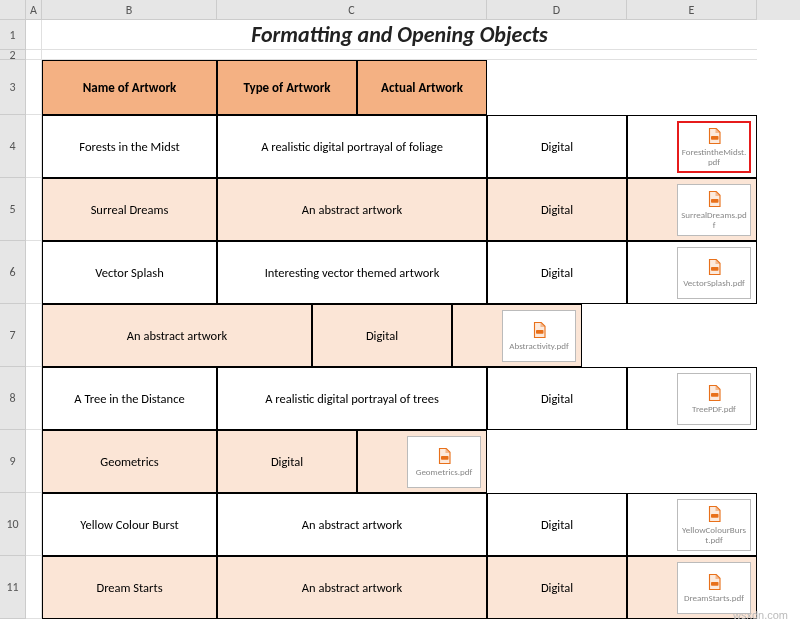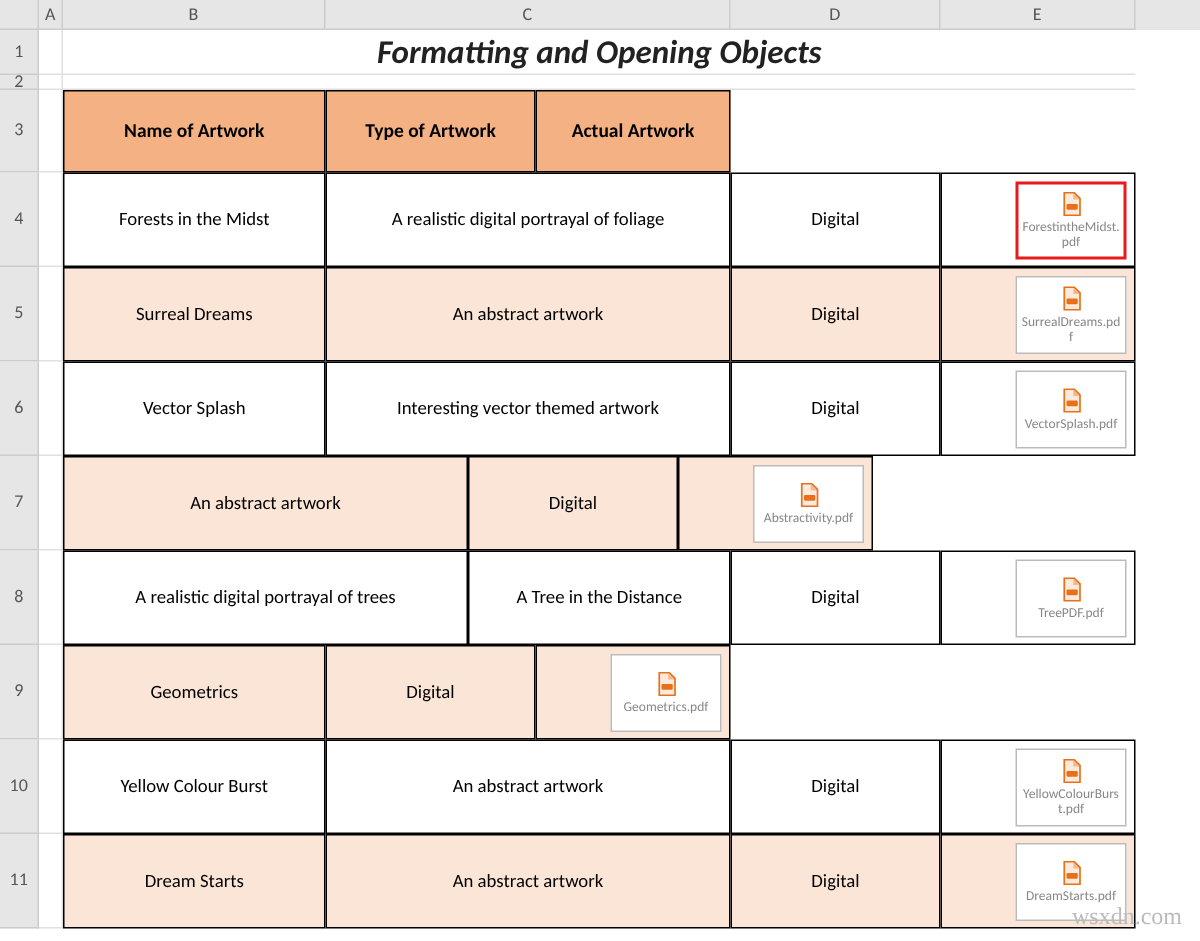--- a/index.html
+++ b/index.html
@@ -114,23 +114,23 @@
     word-break: break-all;
     padding: 2px;
     margin-left: 44px;
   }
   .obj-wrap svg { margin-bottom: 2px; }
   .obj-hl { border: 2px solid #e61b1b; }
   .watermark {
     position: absolute;
     bottom: 6px;
     right: 12px;
-    font-size: 16px;
+    font-size: 11px;
     color: #bbb;
-    font-family: Liberation Serif, serif;
+    font-family: Liberation Sans, sans-serif;
   }
 </style>
 </head>
 <body>
 
 <div class="sheet">
 
   <div class="col-headers">
     <div class="corner"></div>
     <div class="col-h cA">A</div>
@@ -228,22 +228,22 @@
               <path fill="#e8701a" d="M14 2v6h6" opacity="0.4"></path>
               <rect x="8" y="12" width="10" height="5" rx="1" fill="#e8701a"></rect>
             </svg>
             <span>Abstractivity.pdf</span>
           </div>
         </div>
       </div>
       <div class="grid-row data-row">
         <div class="row-hdr">8</div>
         <div class="spacer-A"></div>
+        <div class="dcell cB">A Tree in the Distance</div>
         <div class="dcell cC">A realistic digital portrayal of trees</div>
-        <div class="dcell cB">A Tree in the Distance</div>
         <div class="dcell cD">Digital</div>
         <div class="dcell cE">
           <div class="obj-wrap">
             <svg width="18" height="18" viewBox="0 0 24 24">
               <path fill="#e8701a" d="M6 2h9l5 5v15H6z" opacity="0.15"></path>
               <path fill="none" stroke="#e8701a" stroke-width="1.5" d="M6 2h9l5 5v15H6z"></path>
               <path fill="#e8701a" d="M14 2v6h6" opacity="0.4"></path>
               <rect x="8" y="12" width="10" height="5" rx="1" fill="#e8701a"></rect>
             </svg>
             <span>TreePDF.pdf</span>

